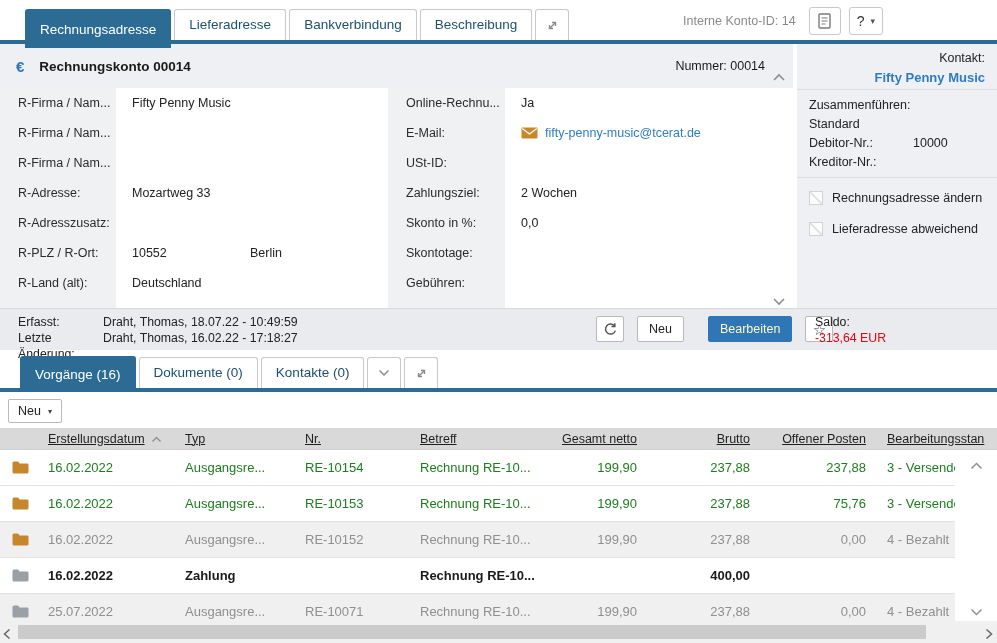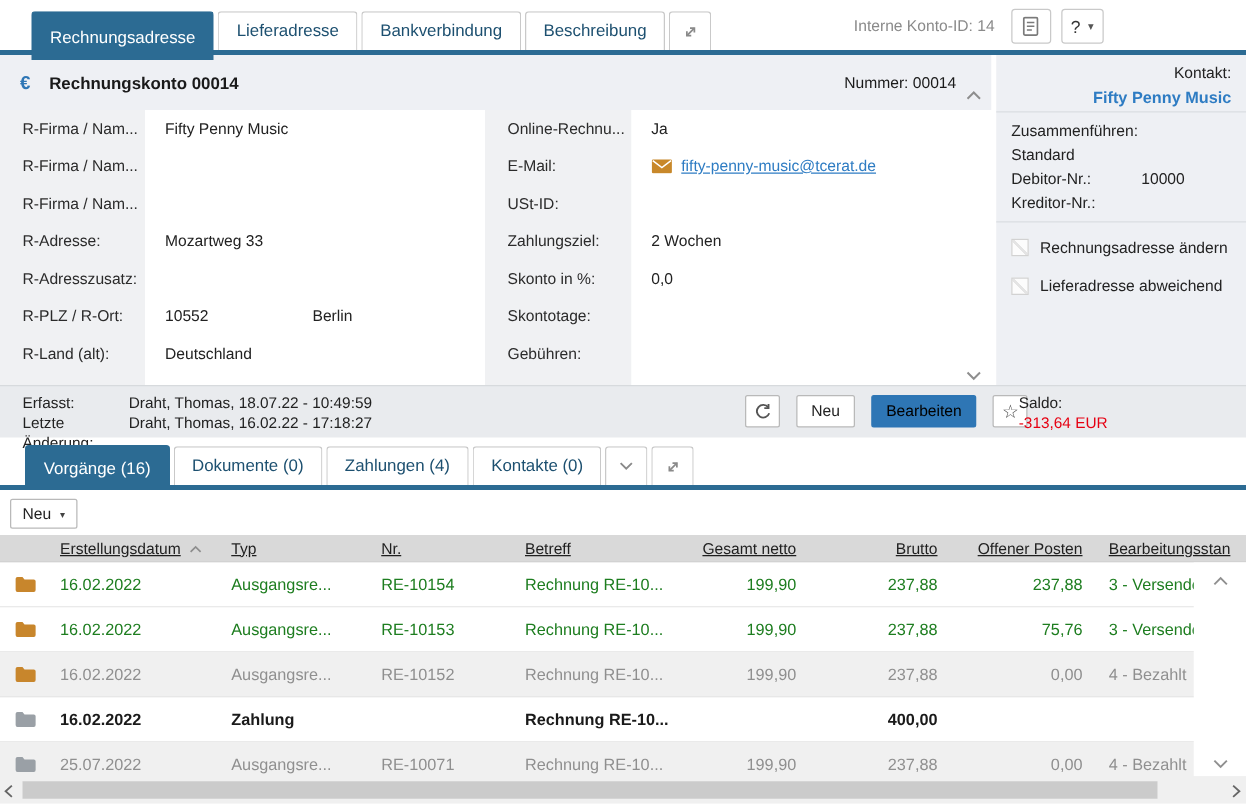--- a/index.html
+++ b/index.html
@@ -47,21 +47,21 @@
   .strip1{left:0;width:116px;}
   .strip2{left:388px;width:117px;}
   .form-col{position:absolute;top:88px;}
   #form-left{left:0;width:388px;}
   #form-mid{left:388px;width:400px;}
   .form-row{height:30px;display:flex;align-items:center;font-size:12.5px;}
   .form-label{width:116px;padding-left:18px;flex:none;color:#2b2b2b;white-space:nowrap;overflow:hidden;}
   #form-mid .form-label{width:117px;}
   .form-value{padding-left:16px;color:#222;display:flex;align-items:center;gap:7px;white-space:nowrap;}
   .form-value .v1.has2{display:inline-block;width:111px;}
-  .linktext{color:var(--link);text-decoration:underline;}
+  .linktext{color:var(--link);}
   .form-chev{position:absolute;left:772px;z-index:2;}
   .form-chev.up{top:68px;}
   .form-chev.down{top:292px;}
 
   
   .side{position:absolute;left:797px;top:44px;width:200px;height:264px;background:var(--band);font-size:12.5px;}
   .side-sec1{height:46px;padding:7px 12px;border-bottom:1px solid #dadde1;text-align:right;}
   .kontakt-link{color:var(--link);font-weight:bold;font-size:13px;margin-top:5px;cursor:pointer;}
   .side-sec2{height:88px;padding:6px 12px;border-bottom:1px solid #dadde1;line-height:19px;}
   .side-row{display:flex;}
@@ -73,21 +73,21 @@
 
   
   .statusbar{position:absolute;left:0;top:308px;width:997px;height:42px;background:var(--statusbg);
              border-top:1px solid #d7dadd;font-size:12.3px;color:#222;}
   .meta{position:absolute;left:18px;top:5px;line-height:16px;}
   .meta-row{display:flex;}
   .meta-lab{width:85px;flex:none;}
   .sb-buttons{position:absolute;left:596px;top:7px;display:flex;gap:13px;align-items:center;}
   .btn{height:26px;padding:0 11px;background:#fff;border:1px solid #b9b9b9;border-radius:2px;
        font-size:12.5px;color:#222;display:flex;align-items:center;justify-content:center;cursor:pointer;}
-  .btn.primary{background:var(--btn-blue);border-color:var(--btn-blue);color:#000000;}
+  .btn.primary{background:var(--btn-blue);border-color:var(--btn-blue);color:#fef9c3;margin-left:11px;}
   .btn.iconbtn{width:28px;padding:0;}
   .star{font-size:15px;color:#444;line-height:1;}
   .saldo{position:absolute;left:815px;top:5px;line-height:16px;}
   .saldo-val{color:var(--red);}
 
   
   .neu-btn{position:absolute;left:8px;top:399px;height:24px;padding:0 9px;border:1px solid #b9b9b9;background:#fff;
            border-radius:2px;font-size:12.5px;color:#222;display:flex;align-items:center;gap:7px;cursor:pointer;}
   .neu-btn .caret{font-size:8px;color:#444;}
   .gridcols{display:grid;grid-template-columns:40px 137px 120px 115px 128px 100px 113px 116px 1fr;align-items:center;}
@@ -321,21 +321,20 @@
     </div>
     <div class="saldo">
       <div>Saldo:</div>
       <div class="saldo-val">-313,64 EUR</div>
     </div>
   </div>
 
   <div class="tabs detail-pos" id="detail-tabs">
     <div class="tab active">Vorgänge (16)</div>
       <div class="tab">Dokumente (0)</div>
-      <div class="tab">Zahlungen (4)</div>
       <div class="tab">Kontakte (0)</div>
       <div class="tab icon-tab" id="detail-chev-tab">
       <svg width="12" height="8" viewBox="0 0 12 8">
         <path d="M1.5 1.5 L6 6 L10.5 1.5" fill="none" stroke="#8a8a8a" stroke-width="1.5"></path>
       </svg>
     </div>
     <div class="tab icon-tab">
       <svg width="13" height="13" viewBox="0 0 13 13">
         <path d="M3.5 9.5 L9.5 3.5" stroke="#8a8a8a" stroke-width="1.4" fill="none"></path>
         <path d="M9.5 7 V3.5 H6" stroke="#8a8a8a" stroke-width="1.4" fill="none"></path>

